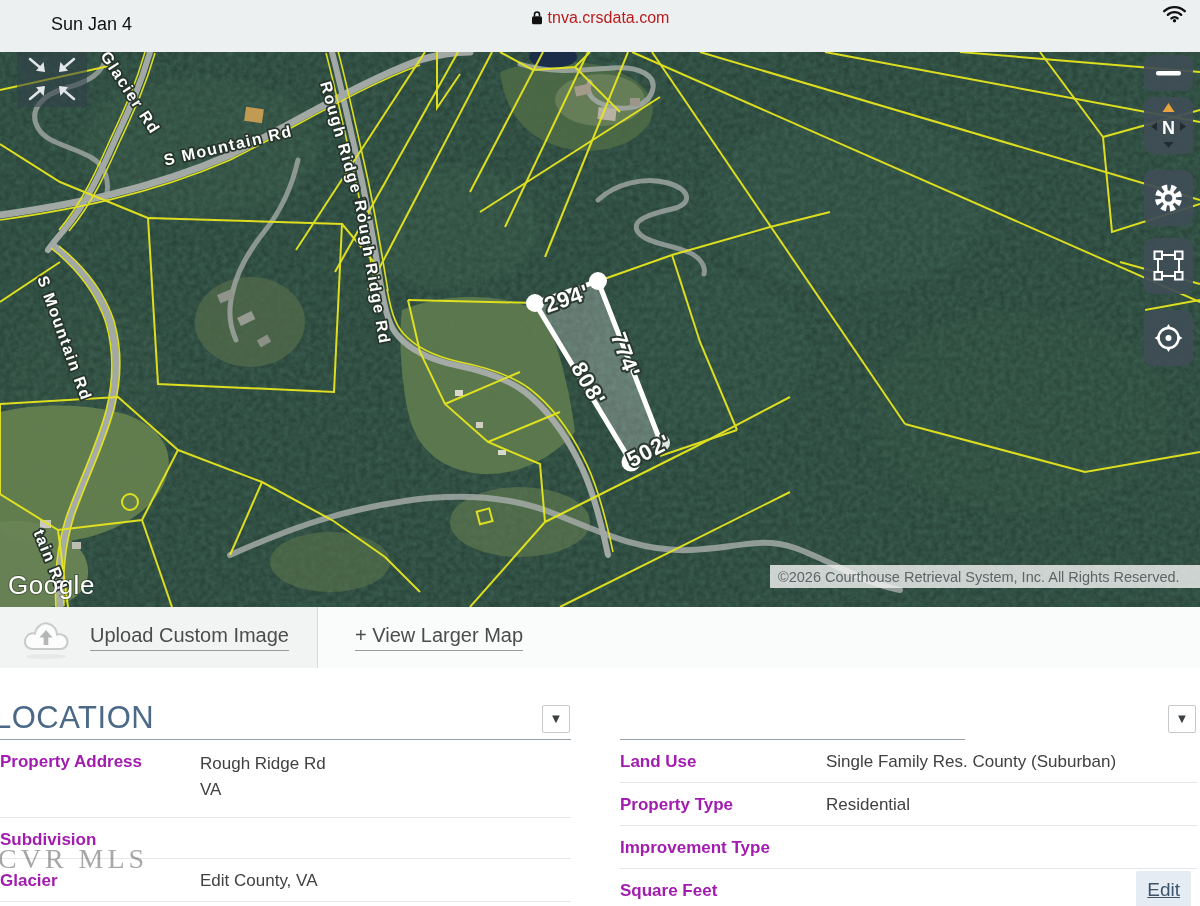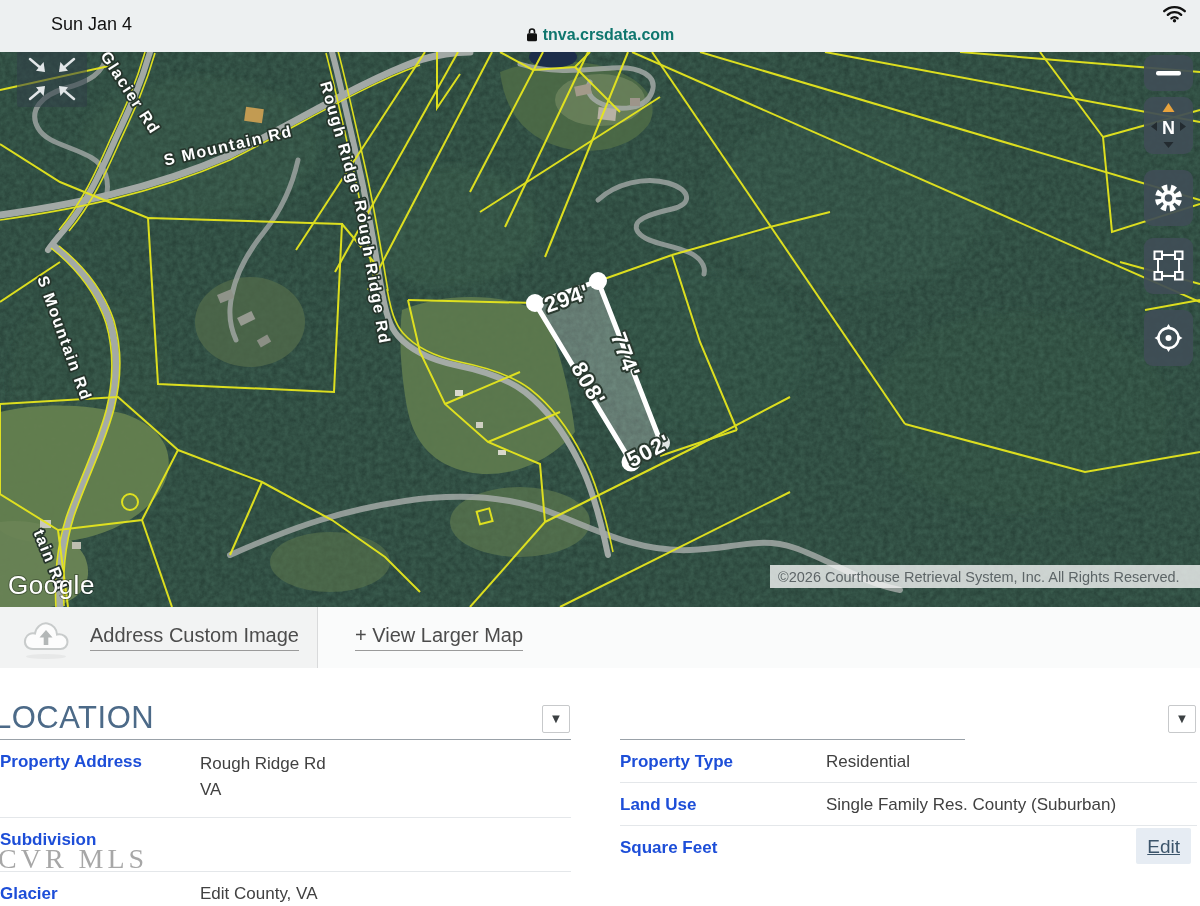--- a/index.html
+++ b/index.html
@@ -1,21 +1,21 @@
 <!DOCTYPE html>
 <html><head>
 <meta charset="utf-8">
 <style>
   html,body{margin:0;padding:0;background:#fff;}
   .screen{position:relative;width:1200px;height:906px;overflow:hidden;background:#fff;
           font-family:"Liberation Sans",sans-serif;-webkit-font-smoothing:antialiased;}
   
   .status-bar{position:absolute;left:0;top:0;width:1200px;height:52px;background:#edf0f1;}
   .sb-date{position:absolute;left:10px;top:14px;font-size:18px;font-weight:500;color:#111;margin-left:41px;}
-  .sb-url{position:absolute;left:0;right:0;top:26px;text-align:center;font-size:16px;color:#0f766e;font-weight:bold;}
+  .sb-url{position:absolute;left:0;right:0;top:9px;text-align:center;font-size:16px;color:#b91c1c;}
   .sb-url svg{vertical-align:-2px;margin-right:5px;}
   .sb-wifi{position:absolute;right:13px;top:5px;}
   
   .map-wrap{position:absolute;left:0;top:52px;width:1200px;height:555px;overflow:hidden;background:#263f36;}
   .map-btn{position:absolute;left:1144px;width:49px;background:rgba(64,77,86,.93);border:none;
            border-radius:9px;padding:0;cursor:pointer;}
   .collapse-btn{position:absolute;left:17px;top:0;width:70px;height:55px;background:rgba(50,64,73,.55);
            border:none;border-radius:2px;padding:0;cursor:pointer;}
   .rl{font-family:"Liberation Sans",sans-serif;font-weight:bold;fill:#fff;stroke:#26352c;stroke-width:3.5px;
       paint-order:stroke;stroke-linejoin:round;font-size:16px;letter-spacing:1.5px;}
@@ -36,26 +36,26 @@
   .sec-head{position:relative;height:40px;}
   .sec-title{margin:0;font-size:31px;font-weight:400;color:#4c6a88;letter-spacing:.5px;line-height:36px;}
   .sec-loc .sec-title{margin-left:-6px;}
   .head-rule{position:absolute;left:0;bottom:0;height:0;border-bottom:1px solid #99a1a8;}
   .rule-full{width:100%;}
   .rule-part{width:345px;}
   .dd-btn{position:absolute;top:5px;width:28px;height:28px;background:#fff;border:1px solid #c7c9cb;
           border-radius:2px;font-size:13px;color:#3c4043;cursor:pointer;line-height:26px;text-align:center;padding:0;}
   .dd-loc{right:1px;} .dd-sum{right:1px;}
   .row{display:flex;border-bottom:1px solid #e4e7ea;padding:11px 0 10px;}
-  .row .lbl{flex:0 0 200px;font-size:17px;font-weight:bold;color:#1d4ed8;line-height:21px;}
+  .row .lbl{flex:0 0 200px;font-size:17px;font-weight:bold;color:#a21caf;line-height:21px;}
   .sec-sum .row .lbl{flex:0 0 206px;}
   .row .val{font-size:17px;color:#414141;line-height:21px;flex:1;}
   .row-address{padding-bottom:14px;}
   .row-address .val div{line-height:26px;}
-  .row-subdiv{padding-bottom:21px;}
+  .row-subdiv{padding-bottom:8px;}
   .row-sqft{padding-bottom:4px;position:relative;flex-direction:column;}
   .edit-link{position:absolute;right:6px;top:2px;background:#e6ecf3;padding:8px 11px 6px;border-radius:2px;
              font-size:19px;color:#3c556b;text-decoration:underline;cursor:pointer;}
   .watermark{position:absolute;left:-2px;top:143px;font-size:28px;letter-spacing:4px;
              color:rgba(80,80,80,.5);pointer-events:none;font-family:"Liberation Serif",serif;}
 </style>
 </head>
 <body>
 
 <div class="screen">
@@ -291,21 +291,21 @@
     </button>
   </div>
 
   <div class="action-bar">
     <div class="upload-cell">
       <svg width="52" height="44" viewBox="0 0 52 44">
         <ellipse cx="26" cy="40.5" rx="20" ry="2.5" fill="#e7e8e8"></ellipse>
         <path d="M13 33 C6.5 33 3.5 27.5 5.5 22.5 C7 18.5 11 16.5 15 17.5 C16 11 21.5 6.5 27.5 7.5 C33 8.5 37 13 37 18.5 C42.5 17.5 47.5 20.5 47.5 26 C47.5 30 44.5 33 40.5 33 Z" fill="#fcfcfc" stroke="#c8cbcb" stroke-width="2"></path>
         <path d="M26,14 L32.5,21.5 L28.3,21.5 L28.3,29 L23.7,29 L23.7,21.5 L19.5,21.5 Z" fill="#b3b7b7"></path>
       </svg>
-      <span class="link-like upload-label">Address Custom Image</span>
+      <span class="link-like upload-label">Upload Custom Image</span>
     </div>
     <span class="link-like viewlarger">+ View Larger Map</span>
   </div>
 
   <section class="sec sec-loc">
     <div class="sec-head">
       <h2 class="sec-title">LOCATION</h2>
       <button class="dd-btn dd-loc">▼</button>
       <div class="head-rule rule-full"></div>
     </div>
@@ -326,26 +326,30 @@
     </div>
     <span class="watermark">CVR MLS</span>
   </section>
 
   <section class="sec sec-sum">
     <div class="sec-head">
       <button class="dd-btn dd-sum">▼</button>
       <div class="head-rule rule-part"></div>
     </div>
     <div class="row">
+      <span class="lbl">Land Use</span>
+      <span class="val">Single Family Res. County (Suburban)</span>
+    </div>
+    <div class="row">
       <span class="lbl">Property Type</span>
       <span class="val">Residential</span>
     </div>
     <div class="row">
-      <span class="lbl">Land Use</span>
-      <span class="val">Single Family Res. County (Suburban)</span>
+      <span class="lbl">Improvement Type</span>
+      <span class="val"></span>
     </div>
     <div class="row row-sqft">
       <span class="lbl">Square Feet</span>
       <span class="val"></span>
       <a class="edit-link">Edit</a>
     </div>
   </section>
 
 </div>
 

